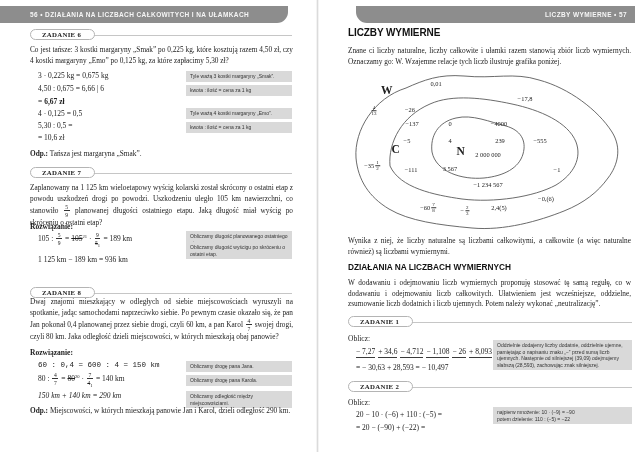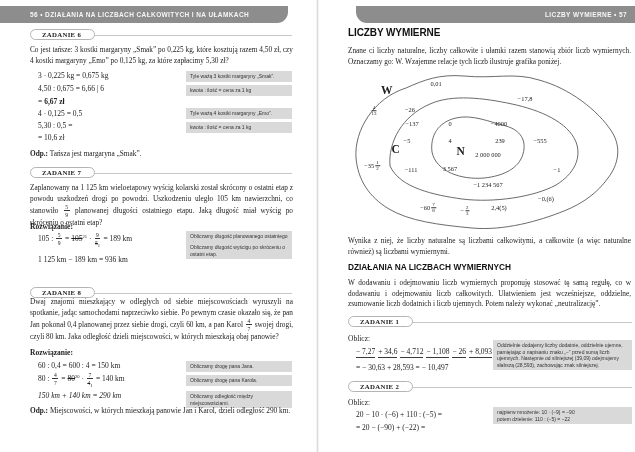--- a/index.html
+++ b/index.html
@@ -136,21 +136,21 @@
     <div class="para abs" style="left:30px;top:289px;width:263px;margin-top:8px;">
       <span>Dwaj znajomi mieszkający w odległych od siebie miejscowościach wyruszyli na spotkanie, jadąc samochodami naprzeciwko siebie. Po pewnym czasie okazało się, że pan Jan pokonał 0,4 planowanej przez siebie drogi, czyli 60 km, a pan Karol</span>
       <span class="ifrac">
           <span class="fn">4</span>
           <span class="fd">7</span>
         </span>
       <span>swojej drogi, czyli 80 km. Jaka odległość dzieli miejscowości, w których mieszkają obaj panowie?</span>
     </div>
     <div class="plain abs bold" style="left:30px;top:348px;">Rozwiązanie:</div>
 
-    <div class="plain abs" style="left:38px;top:361px;">60 : 0,4 = 600 : 4 = 150 km</div>
+    <div class="plain abs" style="left:38px;top:361px;font-family:Liberation Mono, monospace;">60 : 0,4 = 600 : 4 = 150 km</div>
     <div class="note" style="left:186px;top:361px;width:106px;">Obliczamy drogę pana Jana.</div>
 
     <div class="mathline abs" style="left:38px;top:372px;">
       <span>80 :</span>
       <span class="ifrac">
           <span class="fn">4</span>
           <span class="fd">7</span>
         </span>
       <span>=</span>
       <span><span class="strike">80</span><sup class="sm">20</sup></span>

